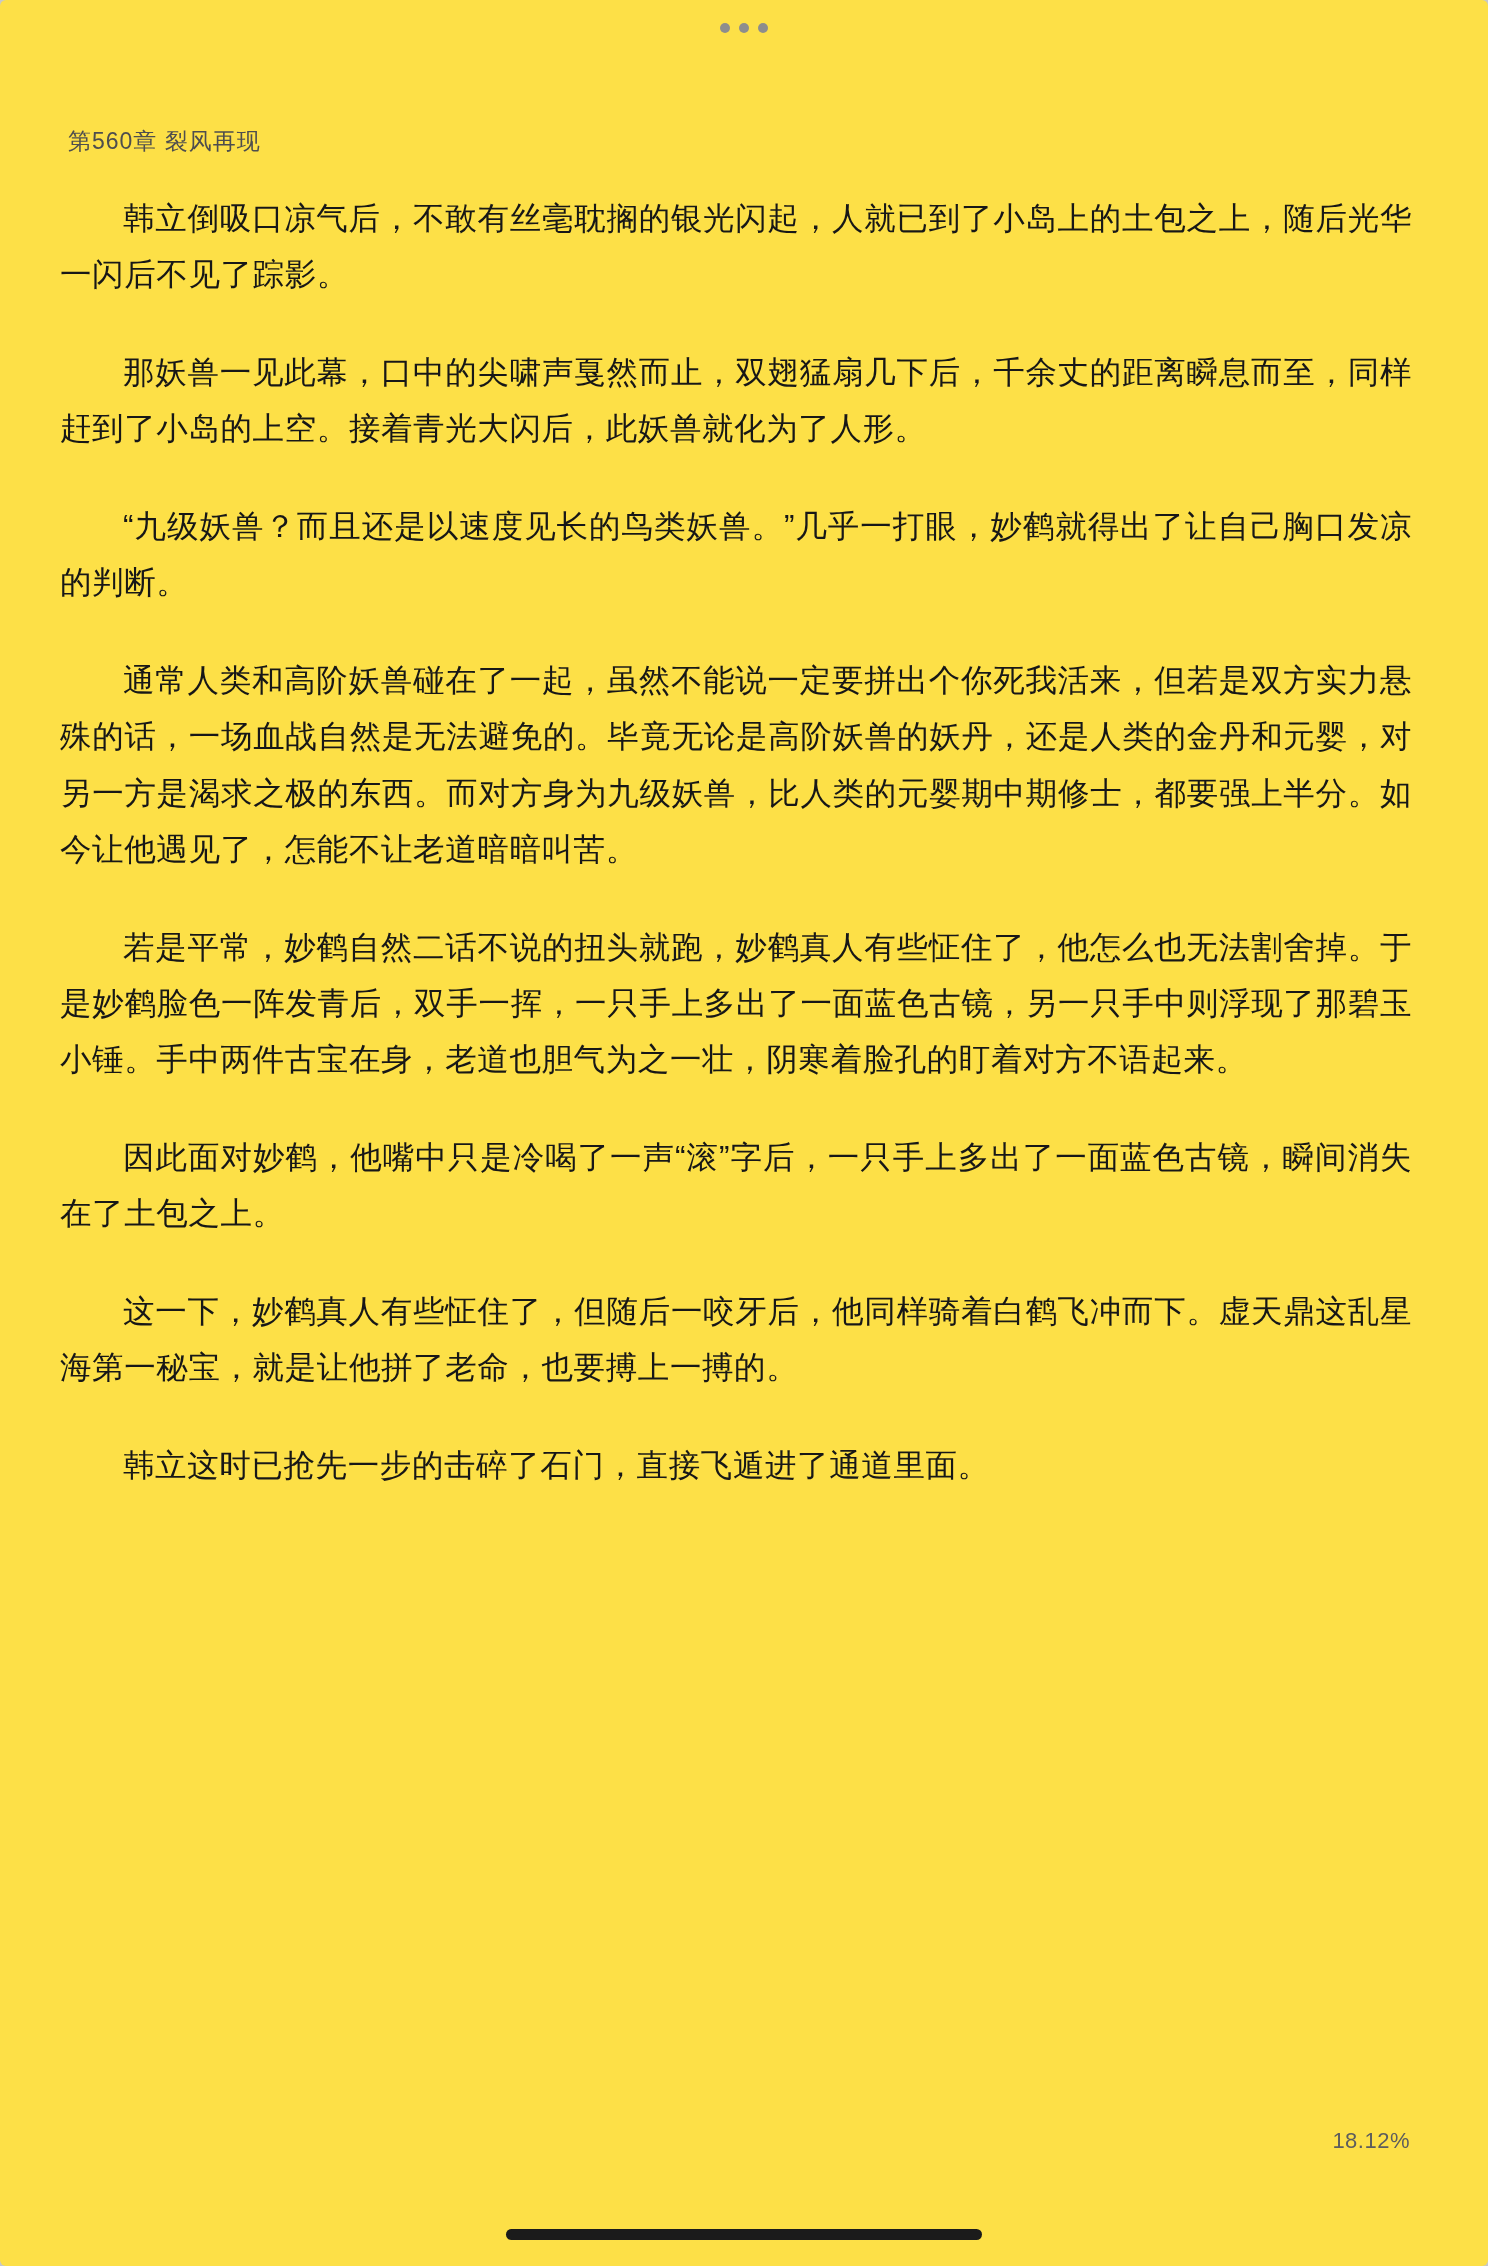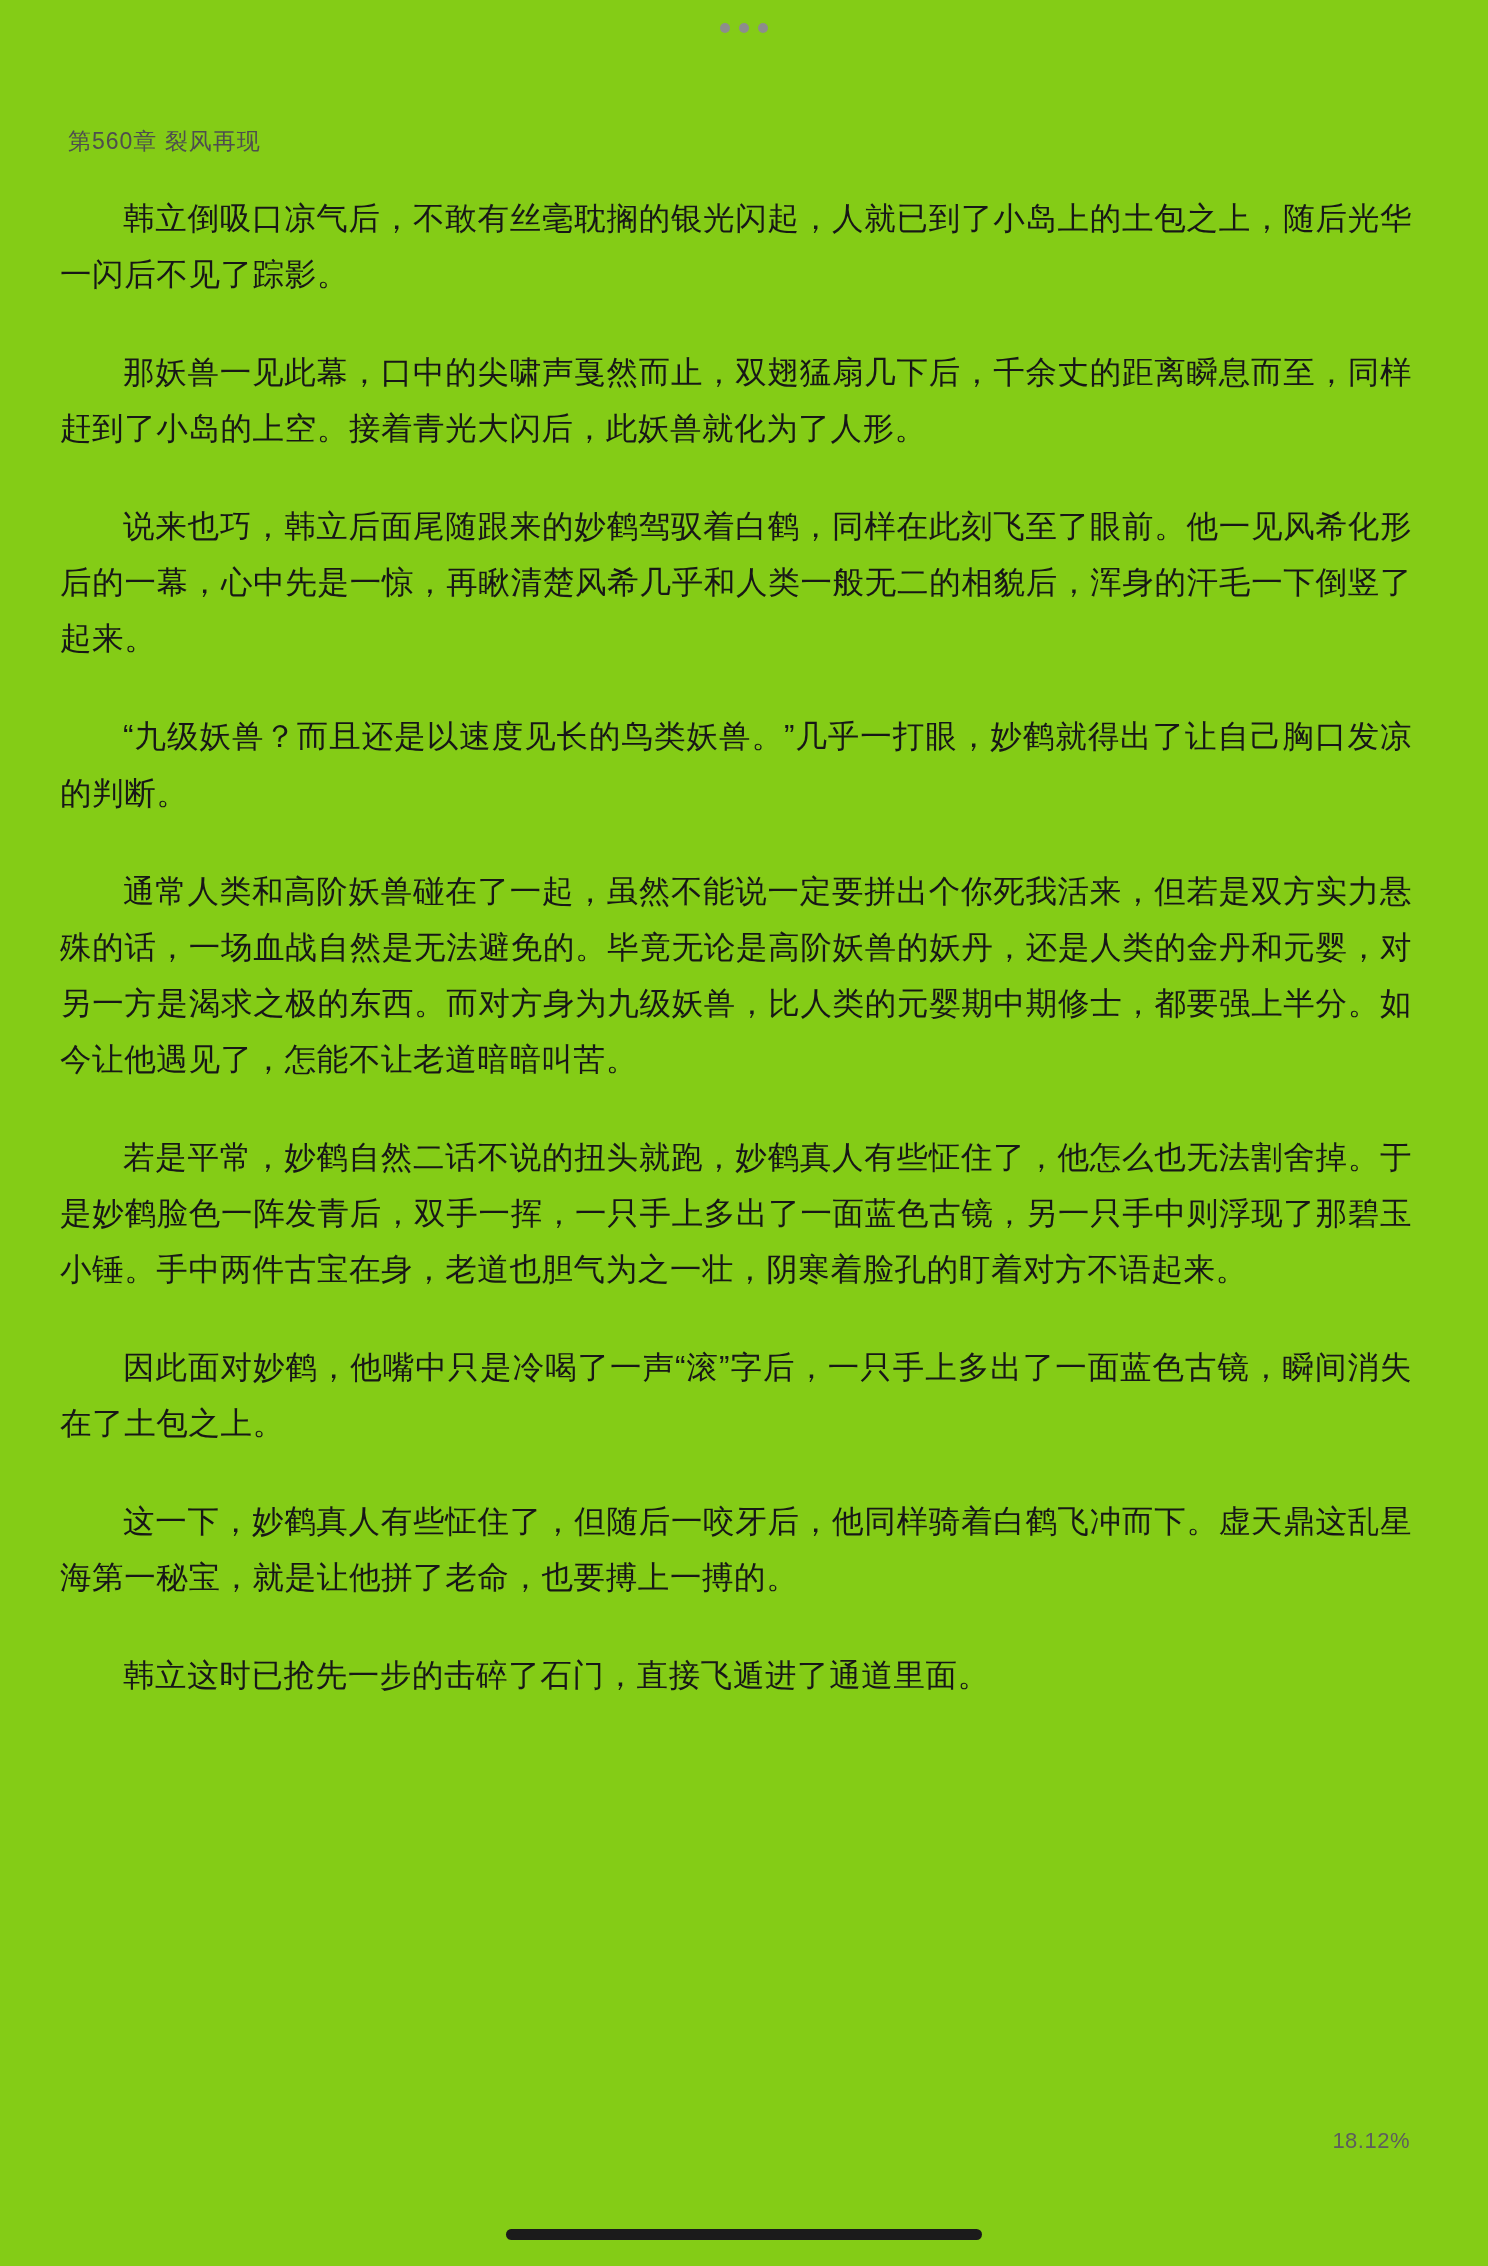--- a/index.html
+++ b/index.html
@@ -11,23 +11,24 @@
     width: 1488px;
     min-height: 2266px;
     font-family: "Liberation Sans", "DejaVu Sans", sans-serif;
     color: #1c1c1c;
     position: relative;
     overflow: hidden;
   }
   .page {
     width: 1488px;
     min-height: 2266px;
-    background: #84cc16;
+    background: #fde047;
     position: relative;
     box-sizing: border-box;
+    border-radius: 6px;
   }
   
   .top-dots {
     position: absolute;
     top: 0;
     left: 0;
     width: 100%;
     height: 56px;
     display: flex;
     align-items: center;
@@ -105,21 +106,20 @@
       <span class="dot"></span>
       <span class="dot"></span>
     </div>
   </div>
 
   <div class="chapter-title">第560章 裂风再现</div>
 
   <div class="content">
     <p>韩立倒吸口凉气后，不敢有丝毫耽搁的银光闪起，人就已到了小岛上的土包之上，随后光华一闪后不见了踪影。</p>
     <p>那妖兽一见此幕，口中的尖啸声戛然而止，双翅猛扇几下后，千余丈的距离瞬息而至，同样赶到了小岛的上空。接着青光大闪后，此妖兽就化为了人形。</p>
-    <p>说来也巧，韩立后面尾随跟来的妙鹤驾驭着白鹤，同样在此刻飞至了眼前。他一见风希化形后的一幕，心中先是一惊，再瞅清楚风希几乎和人类一般无二的相貌后，浑身的汗毛一下倒竖了起来。</p>
     <p>“九级妖兽？而且还是以速度见长的鸟类妖兽。”几乎一打眼，妙鹤就得出了让自己胸口发凉的判断。</p>
     <p>通常人类和高阶妖兽碰在了一起，虽然不能说一定要拼出个你死我活来，但若是双方实力悬殊的话，一场血战自然是无法避免的。毕竟无论是高阶妖兽的妖丹，还是人类的金丹和元婴，对另一方是渴求之极的东西。而对方身为九级妖兽，比人类的元婴期中期修士，都要强上半分。如今让他遇见了，怎能不让老道暗暗叫苦。</p>
     <p>若是平常，妙鹤自然二话不说的扭头就跑，妙鹤真人有些怔住了，他怎么也无法割舍掉。于是妙鹤脸色一阵发青后，双手一挥，一只手上多出了一面蓝色古镜，另一只手中则浮现了那碧玉小锤。手中两件古宝在身，老道也胆气为之一壮，阴寒着脸孔的盯着对方不语起来。</p>
     <p>因此面对妙鹤，他嘴中只是冷喝了一声“滚”字后，一只手上多出了一面蓝色古镜，瞬间消失在了土包之上。</p>
     <p>这一下，妙鹤真人有些怔住了，但随后一咬牙后，他同样骑着白鹤飞冲而下。虚天鼎这乱星海第一秘宝，就是让他拼了老命，也要搏上一搏的。</p>
     <p>韩立这时已抢先一步的击碎了石门，直接飞遁进了通道里面。</p>
   </div>
 
   <div class="progress">18.12%</div>
 

